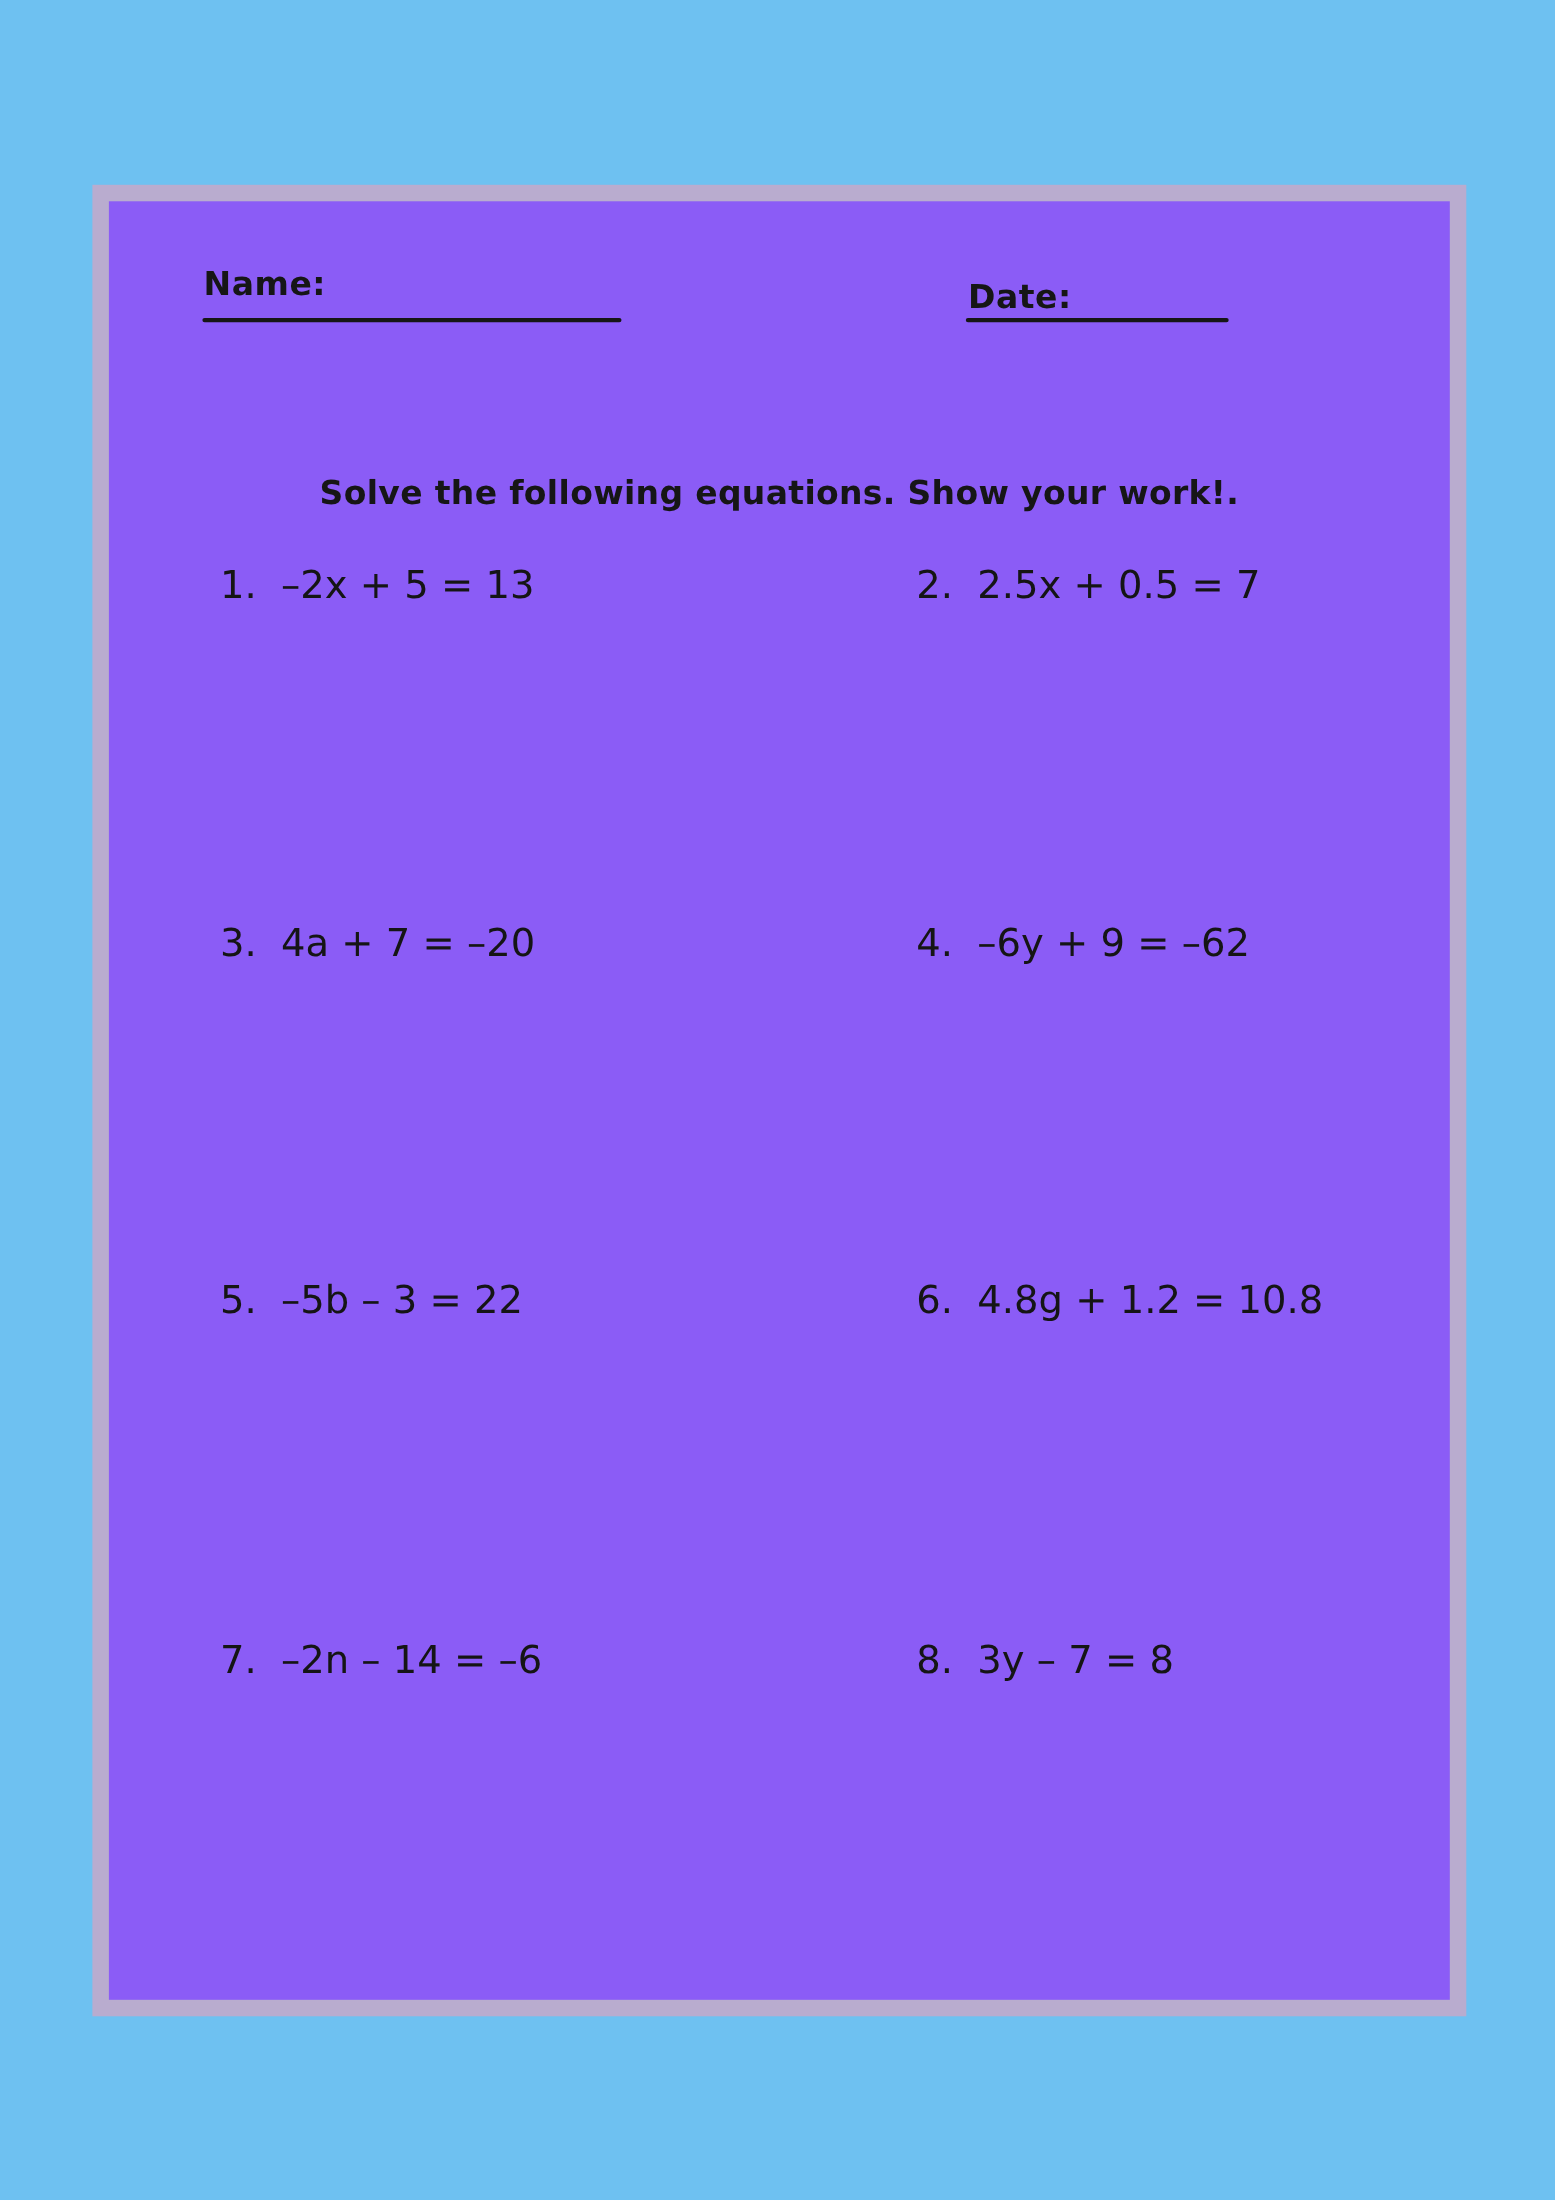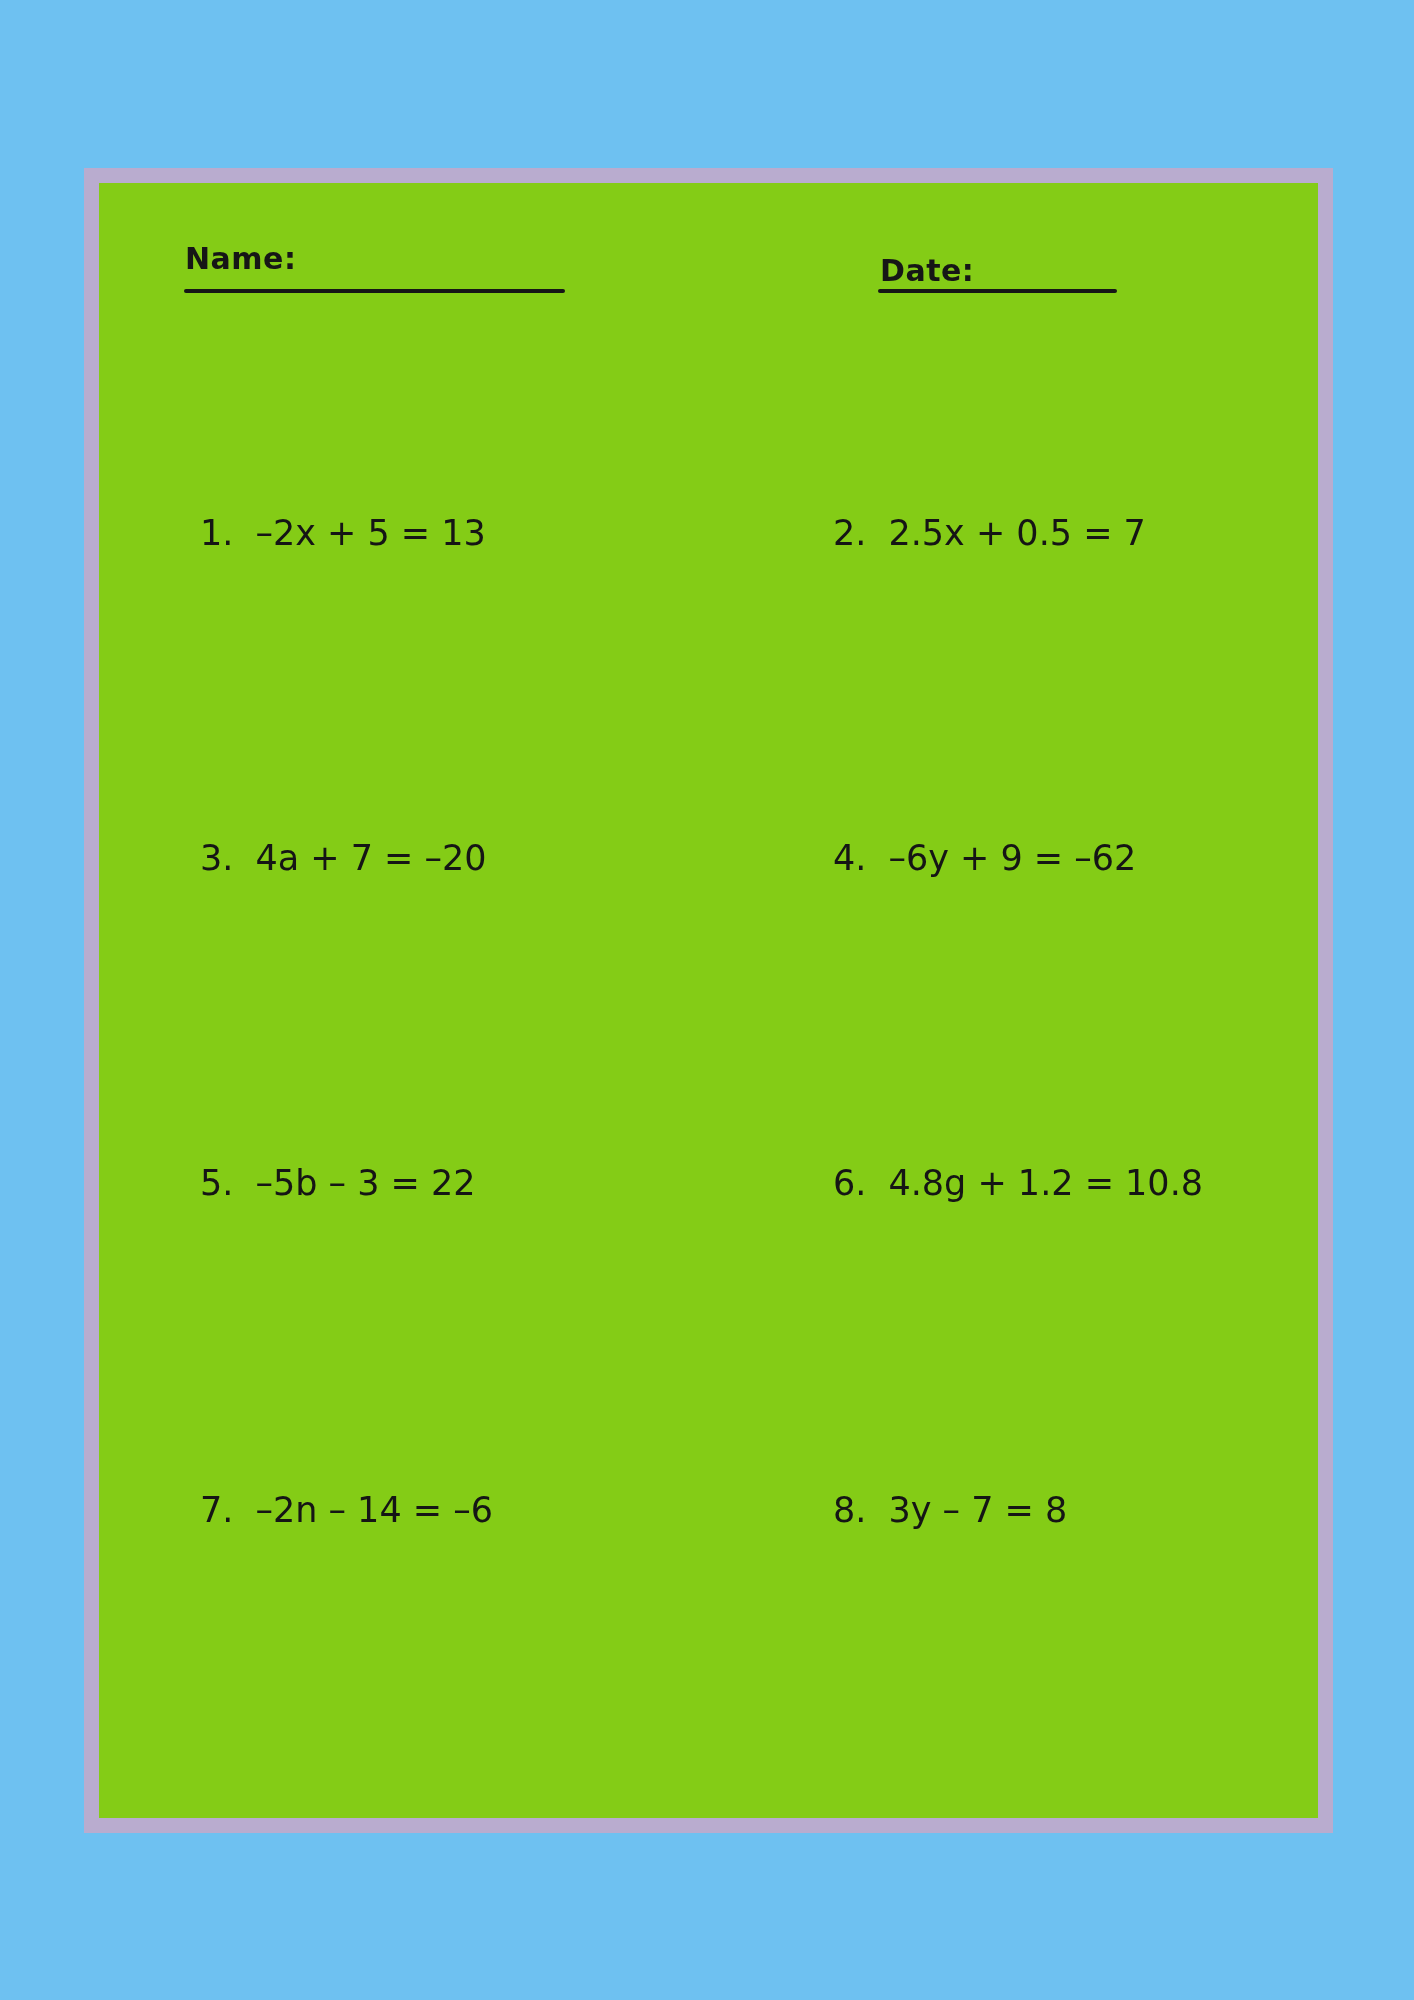--- a/index.html
+++ b/index.html
@@ -97,28 +97,29 @@
   .p5 { left: 101px; top: 980px; }
   .p6 { left: 734px; top: 980px; }
   .p7 { left: 101px; top: 1307px; }
   .p8 { left: 734px; top: 1307px; }
 </style>
 </head>
 <body>
 
 <div class="bg" style="background: rgb(110, 193, 241);">
   <div class="frame" style="background: rgb(185, 172, 207);">
-    <div class="paper" style="background: #84cc16;">
+    <div class="paper" style="background: #8b5cf6;">
 
       <span class="field-label name-label">Name:</span>
       <div class="blank-line name-line"></div>
 
       <span class="field-label date-label">Date:</span>
       <div class="blank-line date-line"></div>
 
+      <div class="subtitle">Solve the following equations. Show your work!.</div>
 
       <div class="problems">
         <div class="problem p1">
           <span class="num">1.</span>
           <span class="eq">–2x + 5 = 13</span>
         </div>
         <div class="problem p2">
           <span class="num">2.</span>
           <span class="eq">2.5x + 0.5 = 7</span>
         </div>

